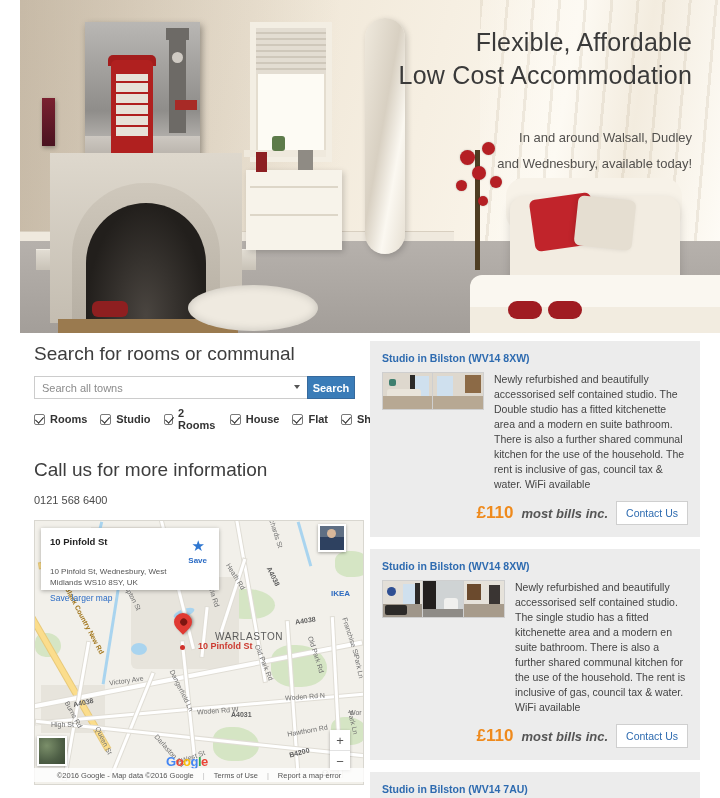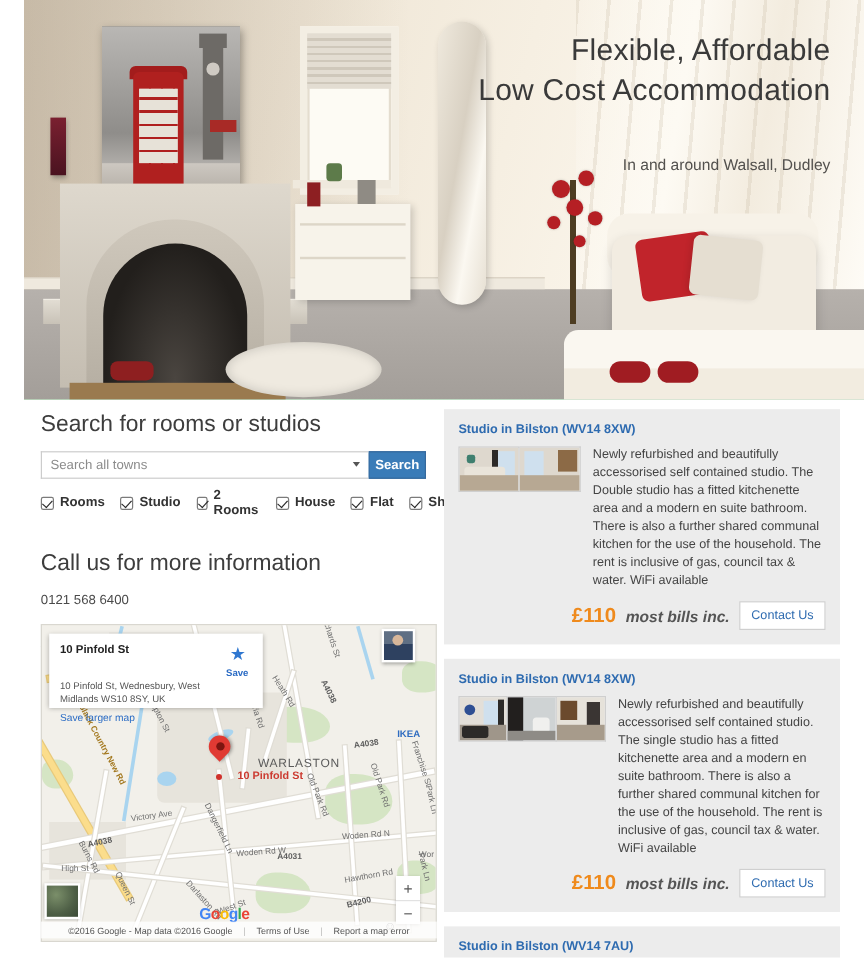--- a/index.html
+++ b/index.html
@@ -4,21 +4,21 @@
 <style>
   html,body{margin:0;padding:0;}
   body{
     width:720px;height:798px;overflow:hidden;background:#ffffff;
     font-family:"Liberation Sans","DejaVu Sans",sans-serif;
     color:#333;
   }
   .page{position:relative;width:720px;height:798px;}
 
   
-  .hero{position:absolute;left:20px;top:0;width:700px;height:333px;overflow:hidden;background:#86efac;}
+  .hero{position:absolute;left:20px;top:0;width:700px;height:333px;overflow:hidden;background:#eab308;}
   .hero-photo{position:absolute;inset:0;overflow:hidden;}
   
   .wall{position:absolute;left:0;top:0;width:100%;height:100%;
     background:linear-gradient(105deg,#e9dfcd 0%,#efe6d6 30%,#f6efe2 55%,#fbf6ec 75%,#fffdf7 100%);}
   .wall-shadow{position:absolute;left:0;top:0;width:46%;height:100%;
     background:linear-gradient(90deg,rgba(120,100,78,.30),rgba(120,100,78,0));}
   
   .carpet{position:absolute;left:0;bottom:0;width:100%;height:92px;
     background:linear-gradient(180deg,#b6b1ac,#a39e99);}
   .skirting{position:absolute;left:0;bottom:92px;width:62%;height:9px;background:#efe9de;border-top:1px solid #d8cfc0;}
@@ -247,25 +247,26 @@
       <div class="bed"></div>
       <div class="bed-sheet"></div>
       <div class="slipper" style="left:488px;"></div>
       <div class="slipper" style="left:528px;"></div>
     </div>
 
     <div class="hero-txt">
       <div class="hero-h1">Flexible, Affordable</div>
       <div class="hero-h1">Low Cost Accommodation</div>
       <div class="hero-sub">In and around Walsall, Dudley</div>
+      <div class="hero-sub" style="margin-top:0">and Wednesbury, available today!</div>
     </div>
   </div>
 
   <div class="left">
-    <div class="h2">Search for rooms or studios</div>
+    <div class="h2">Search for rooms or communal</div>
 
     <div class="searchbar">
       <div class="sel">
         <span>Search all towns</span>
         <span class="caret"></span>
       </div>
       <div class="searchbtn">Search</div>
     </div>
 
     <div class="cbrow">
@@ -338,21 +339,21 @@
     <div class="rd" style="left:0px;top:216px;width:330px;height:3px;transform:rotate(6deg);"></div>
     <div class="rd" style="left:152px;top:120px;width:3px;height:120px;transform:rotate(-6deg);"></div>
     <div class="rd" style="left:196px;top:36px;width:3px;height:80px;transform:rotate(18deg);"></div>
 
     <div id="map-labels">
         <div class="mlabel" style="left: 104px; top: 33px; transform: rotate(-16deg);">Stafford Rd</div>
         <div class="mlabel" style="left: 62px; top: 60px; transform: rotate(62deg);">Wolverhampton St</div>
         <div class="mlabel" style="left: 186px; top: 52px; transform: rotate(58deg);">Heath Rd</div>
         <div class="mlabel b" style="left: 228px; top: 52px; transform: rotate(64deg);">A4038</div>
         <div class="mlabel" style="left: 222px; top: 6px; transform: rotate(72deg);">Richards St</div>
-        <div class="mlabel ikea" style="left: 296px; top: 86px; transform: rotate(0deg);">IKEA</div>
+        <div class="mlabel ikea" style="left: 296px; top: 68px; transform: rotate(0deg);">IKEA</div>
         <div class="mlabel y" style="left: 12px; top: 96px; transform: rotate(62deg);">Black Country New Rd</div>
         <div class="mlabel" style="left: 24px; top: 190px; transform: rotate(62deg);">Burns Rd</div>
         <div class="mlabel b" style="left: 38px; top: 178px; transform: rotate(-12deg);">A4038</div>
         <div class="mlabel" style="left: 160px; top: 66px; transform: rotate(72deg);">Victoria Rd</div>
         <div class="mlabel b" style="left: 260px; top: 96px; transform: rotate(-8deg);">A4038</div>
         <div class="mlabel town" style="left: 180px; top: 110px; transform: rotate(0deg);">WARLASTON</div>
         <div class="mlabel" style="left: 262px; top: 130px; transform: rotate(72deg);">Old Park Rd</div>
         <div class="mlabel" style="left: 296px; top: 112px; transform: rotate(72deg);">Franchise St</div>
         <div class="mlabel" style="left: 312px; top: 142px; transform: rotate(78deg);">Park Ln</div>
         <div class="mlabel" style="left: 210px; top: 138px; transform: rotate(68deg);">Old Park Rd</div>

